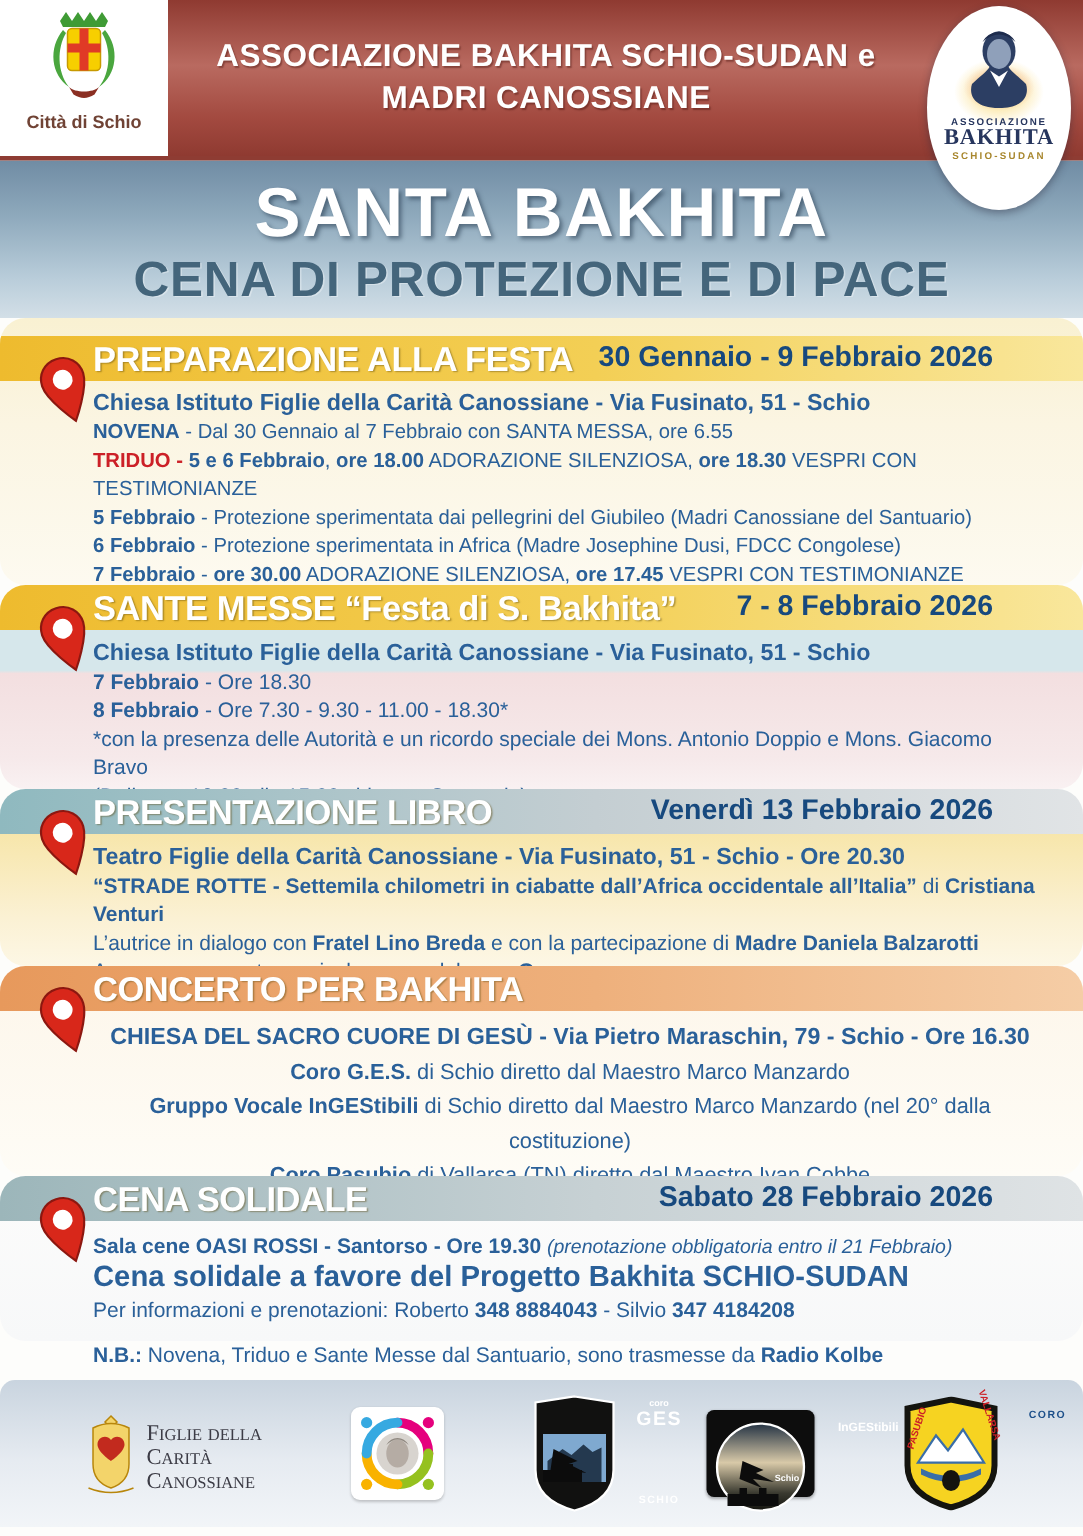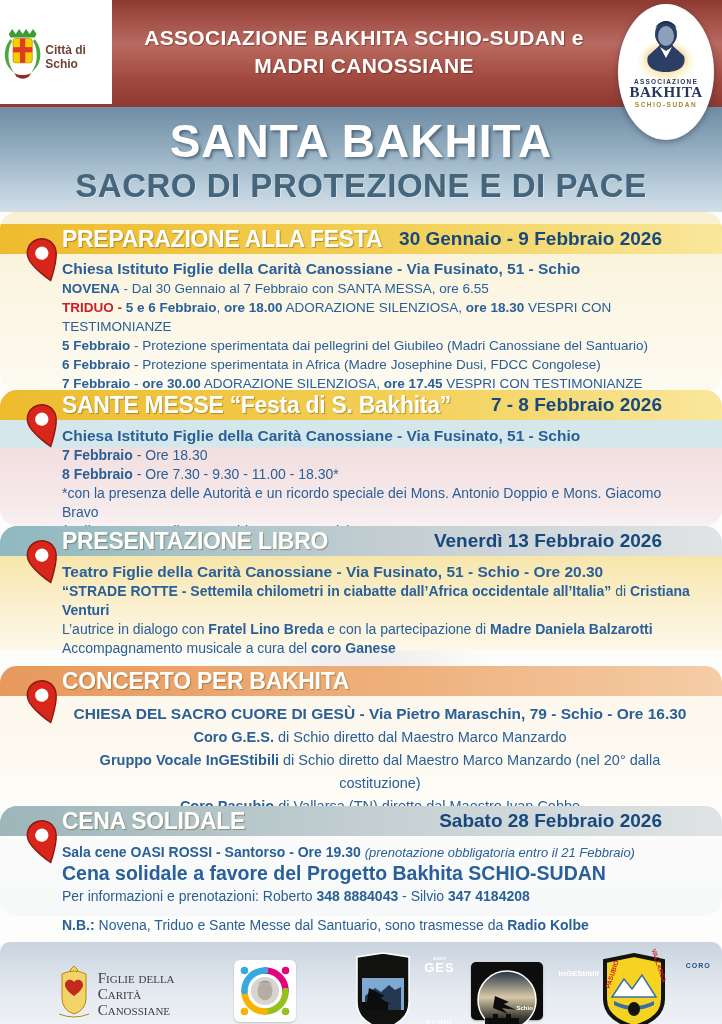--- a/index.html
+++ b/index.html
@@ -3,21 +3,21 @@
 <meta charset="utf-8">
 <style>
   html,body{margin:0;padding:0;background:#e8e8e8;}
   .poster{
     position:relative;width:722px;height:1024px;margin:0 auto;
     background:#fdfdfb;overflow:hidden;
     font-family:"Liberation Sans",sans-serif;
   }
   
   .topbar{position:relative;height:104px;display:flex;}
-  .citybox{width:112px;height:104px;background:#ffffff;display:flex;flex-direction:row;align-items:center;justify-content:flex-start;padding-top:6px;box-sizing:border-box;}
+  .citybox{width:112px;height:104px;background:#ffffff;display:flex;flex-direction:column;align-items:center;justify-content:flex-start;padding-top:6px;box-sizing:border-box;}
   .citycaption{font-size:12px;font-weight:700;color:#704335;margin-top:4px;}
   .redbanner{
     flex:1;height:104px;box-sizing:border-box;
     background:linear-gradient(180deg,#8f3a31 0%,#b96a60 42%,#a34a40 75%,#8f3a31 100%);
     display:flex;flex-direction:column;align-items:center;justify-content:center;
     padding-right:118px;padding-left:12px;
   }
   .redbanner .bl{color:#ffffff;font-weight:700;font-size:21px;line-height:28px;letter-spacing:.3px;text-shadow:1px 1px 1px rgba(60,10,5,.4);text-align:center;}
   .ovallogo{
     position:absolute;top:4px;right:8px;width:96px;height:136px;z-index:6;
@@ -55,21 +55,21 @@
   .line{font-size:14px;line-height:19px;color:var(--body_blue,#2a6099);}
   .seg.b{font-weight:700;}
   .seg.red{color:var(--triduo_red,#cc2027);font-weight:700;}
   .seg.it{font-style:italic;font-size:13px;}
   .seg.lead{font-weight:700;font-size:15.5px;}
   .seg.lg{font-weight:700;font-size:19.5px;}
   .s1{height:178px;background:linear-gradient(180deg,#f9f1d2 0%,#fbf5e2 40%,#fdfaf0 100%);padding-top:12px;}
   .s1 .line{font-size:13.5px;}
   .s2{height:136px;}
   .s2 .body{background:linear-gradient(180deg,#d6e7eb 0px,#d6e7eb 27px,#f3dfe0 29px,#f6e9ea 80%,#f9f1f2 100%);padding-top:6px;height:100px;}
-  .s3{height:140px;}
+  .s3{height:118px;}
   .s3 .body{background:linear-gradient(180deg,#f7e6ab 0%,#fbf1d4 60%,#fdf8e8 100%);padding-top:6px;height:88px;}
   .s4{height:140px;background:linear-gradient(180deg,#fdf6ea 0%,#fefcf6 100%);}
   .s4 .line{line-height:23px;font-size:14.5px;text-align:center;}
   .s4 .body{padding-top:6px;}
   .s5{height:110px;background:linear-gradient(180deg,#fcfcfb 0%,#f7f8f9 100%);}
   .s5 .body{padding-top:6px;}
   .s5 .line{line-height:21px;}
   .nb{height:26px;padding-left:62px;box-sizing:border-box;background:#fdfdfb;}
   .nb .line{font-size:14px;}
   
@@ -132,21 +132,21 @@
       <path d="M21 14 Q32 4 43 14 Q40 8 32 7 Q24 8 21 14 Z" fill="#1e2c4d"></path>
       <path d="M26 33 L32 44 L38 33 L32 37 Z" fill="#ffffff"></path>
     </svg>
     <div class="ov1">ASSOCIAZIONE</div>
     <div class="ov2">BAKHITA</div>
     <div class="ov3">SCHIO-SUDAN</div>
   </div>
 
   <div class="titleband">
     <div class="maintitle">SANTA BAKHITA</div>
-    <div class="subtitle">SACRO DI PROTEZIONE E DI PACE</div>
+    <div class="subtitle">CENA DI PROTEZIONE E DI PACE</div>
   </div>
 
   <div class="faceghost"></div>
 
   <section class="evt s1">
     <div class="bar gold">
       <span class="pin">
         <svg width="36" height="46" viewBox="0 0 24 32">
             <path d="M12 1C6 1 2 5.5 2 11c0 7 10 20 10 20s10-13 10-20C22 5.5 18 1 12 1z" fill="#d8271a" stroke="#8c1710"></path>
             <circle cx="12" cy="11" r="4.6" fill="#ffffff"></circle>

